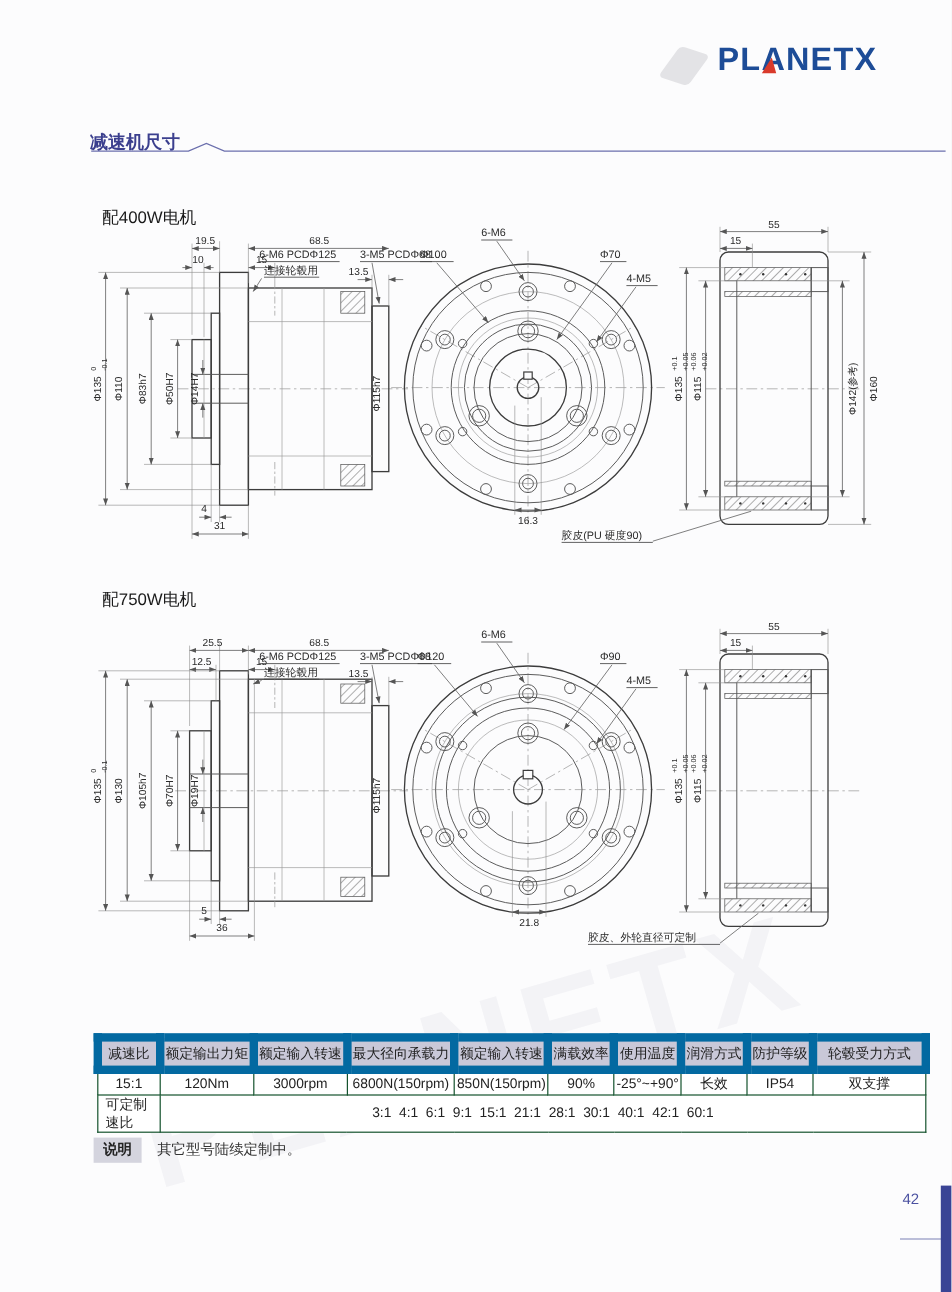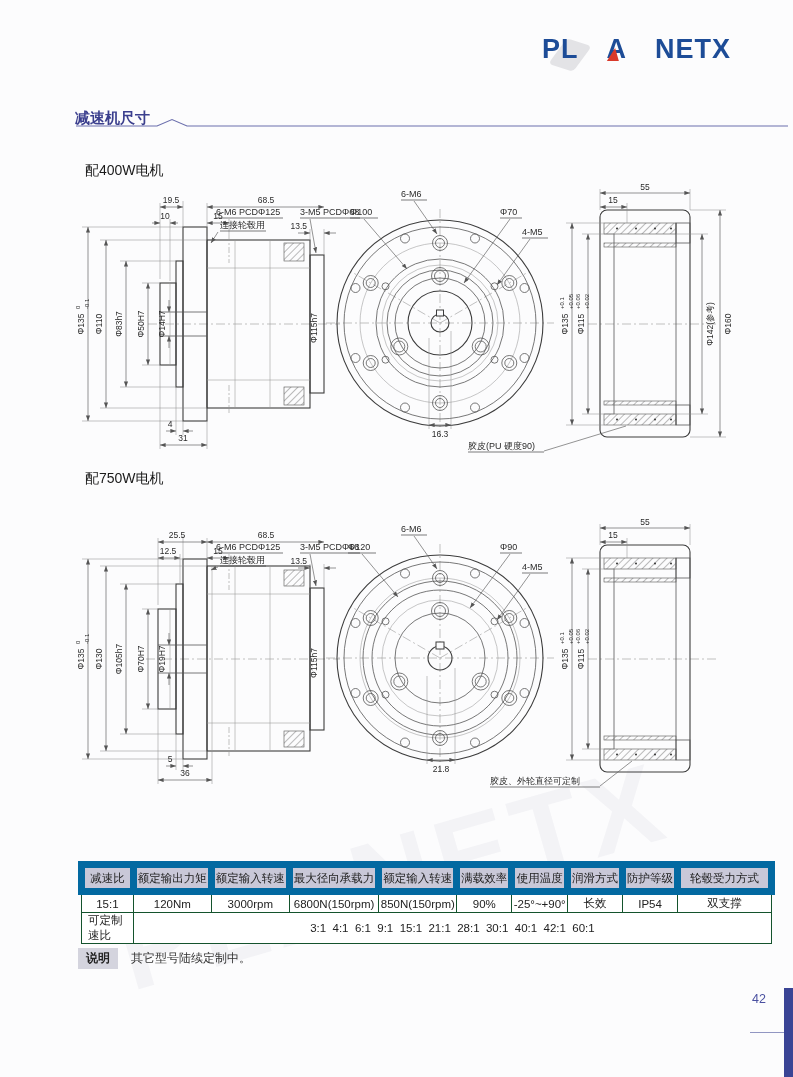--- a/index.html
+++ b/index.html
@@ -1,34 +1,34 @@
 <!DOCTYPE html>
 <html lang="zh"><head>
 <meta charset="utf-8">
 <style>
   html,body{margin:0;padding:0;}
   body{font-family:"Liberation Sans",sans-serif;background:#e8e8e8;}
   .page{position:relative;width:793px;height:1077px;background:#fcfcfd;overflow:hidden;}
 
   
   .logo{position:absolute;top:34px;right:62px;display:flex;font-weight:bold;
-        font-size:27px;color:#1d4c97;letter-spacing:1px;font-family:"Liberation Sans",sans-serif;gap:28px;}
+        font-size:27px;color:#1d4c97;letter-spacing:1px;font-family:"Liberation Sans",sans-serif;}
   .logo-a{position:relative;}
   .logo-a::after{content:"";position:absolute;left:2px;bottom:4px;width:0;height:0;
         border-left:6px solid transparent;border-right:6px solid transparent;
         border-bottom:13px solid #d93a2b;transform:skewX(-10deg);}
   .logo-swoosh{position:absolute;top:40px;right:210px;width:26px;height:30px;
         background:#e3e3e6;transform:rotate(18deg) skewX(-18deg);border-radius:4px;}
 
   
   .section-title{position:absolute;left:75px;top:97px;font-size:15px;font-weight:bold;color:#3b3f8e;margin-top:12px;}
   .title-line{position:absolute;left:75px;top:118px;}
 
-  .motor-title{position:absolute;left:85px;font-size:14px;color:#1a1a1a;}
-  .mt1{top:162px;} .mt2{top:470px;}
+  .motor-title{position:absolute;left:85px;font-size:14px;color:#1a1a1a;margin-top:11px;}
+  .mt1{top:162px;} .mt2{top:480px;}
 
   .draw{position:absolute;left:70px;}
   .dw1{top:183px;} .dw2{top:518px;}
 
   
   svg text{font-family:"Liberation Sans",sans-serif;fill:#2b2b2b;}
   .dt{font-size:8.5px;}
   .dt9{font-size:9px;}
   .dts{font-size:6px;}
   .ol{fill:none;stroke:#3c3c3c;stroke-width:1.1;}

